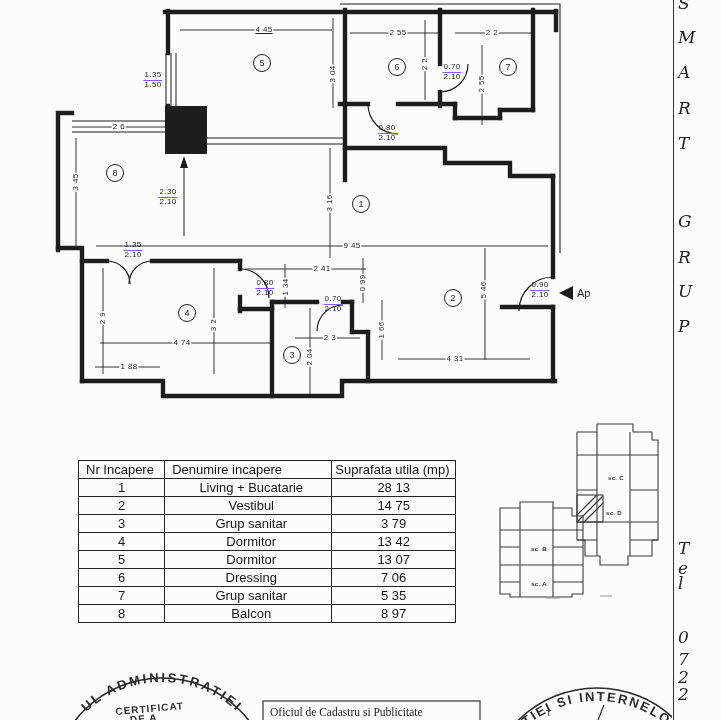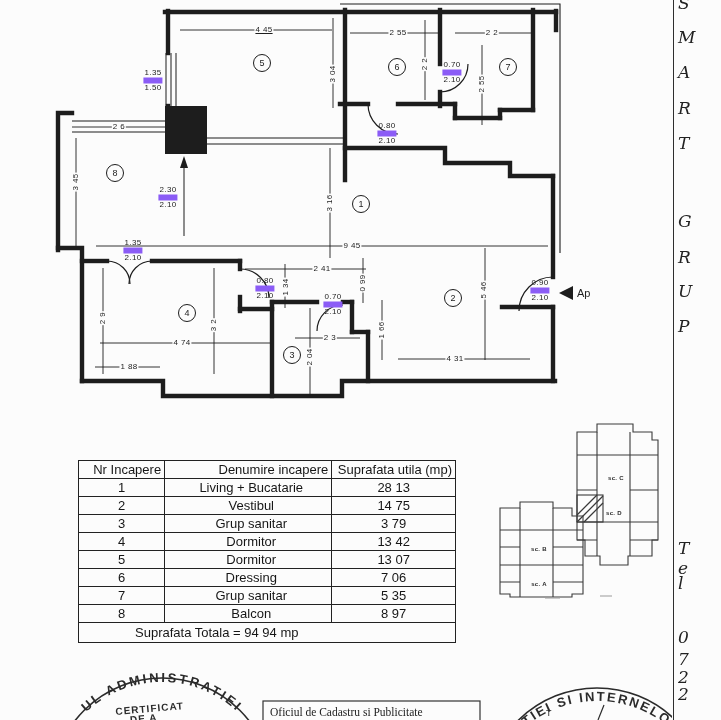--- a/index.html
+++ b/index.html
@@ -7,31 +7,31 @@
        font-family:"Liberation Sans",sans-serif;color:#1d1d1d;}
   .page{position:absolute;inset:0;}
   svg{position:absolute;left:0;top:0;}
   
   .dim{position:absolute;transform:translate(-50%,-50%);font-size:8px;line-height:8px;
        letter-spacing:.4px;white-space:nowrap;background:#fcfcfc;padding:0 1px;
        text-align:center;color:#1d1d1d;}
   .dim.v{transform:translate(-50%,-50%) rotate(-90deg);}
   .dim.f{background:transparent;padding:0;}
   .dim.f span{display:block;padding:0 1px;}
-  .dim.f span:first-child{border-bottom:6px solid #8b5cf6;padding-bottom:1px;}
+  .dim.f span:first-child{border-bottom:1px solid #8b5cf6;padding-bottom:1px;}
   
   .roomc{position:absolute;width:16px;height:16px;border:1.4px solid #1d1d1d;border-radius:50%;
          transform:translate(-50%,-50%);font-size:9px;line-height:16px;text-align:center;
          background:#fcfcfc;}
   
   #areas-table{position:absolute;left:78px;top:460px;width:378px;border-collapse:collapse;
                font-size:13px;color:#161616;background:#fcfcfc;}
   #areas-table th,#areas-table td{border:1.7px solid #222;height:17px;padding:0 3px;
                text-align:center;font-weight:normal;}
-  #areas-table th{text-align:right;padding-left:7px;}
+  #areas-table th{text-align:left;padding-left:7px;}
   #areas-table th.c3{padding-left:3px;}
   #areas-table td.lft{text-align:center;padding-left:9px;}
   #areas-table tr.band td{text-align:left;padding-left:56px;height:19px;}
   .w1{width:85px;} .w2{width:165px;} .w3{width:122px;}
   
   .site-lab{position:absolute;transform:translate(-50%,-50%);font-size:6px;font-weight:bold;
             letter-spacing:.3px;color:#2a2a2a;}
   
   #margin-rule{position:absolute;left:673px;top:0;width:0;height:720px;border-left:1.6px solid #2e2e2e;}
   #margin-letters{position:absolute;left:676px;top:0;width:45px;height:720px;}
@@ -252,23 +252,20 @@
           <td class="lft">Grup sanitar</td>
           <td>5 35</td>
         </tr>
       </tbody>
     <tbody>
       <tr>
         <td>8</td>
         <td class="lft">Balcon</td>
         <td>8 97</td>
       </tr>
-      <tr class="band">
-        <td colspan="3">Suprafata Totala =  94 94 mp</td>
-      </tr>
     </tbody>
   </table>
 
   <svg id="site-svg" style="left:480px;top:415px" width="192" height="195" viewBox="480 415 192 195">
     <g stroke="#3a3a3a" stroke-width="1.1" fill="none">
       <path d="M577,432 H597 V424 H633 V432 H652 V440 H658 V540 H652 V556 H628 V565 H600 V556 H585 V540 H577 Z"></path>
       <path d="M597,432 V556 M630,432 V556"></path>
       <path d="M577,455 H658 M577,490 H597 M630,490 H658 M577,522 H658 M577,540 H597 M630,540 H658"></path>
       <path d="M500,508 H520 V502 H553 V508 H572 V516 H583 V594 H572 V597 H510 V594 H500 Z"></path>
       <path d="M520,508 V597 M553,508 V597"></path>

